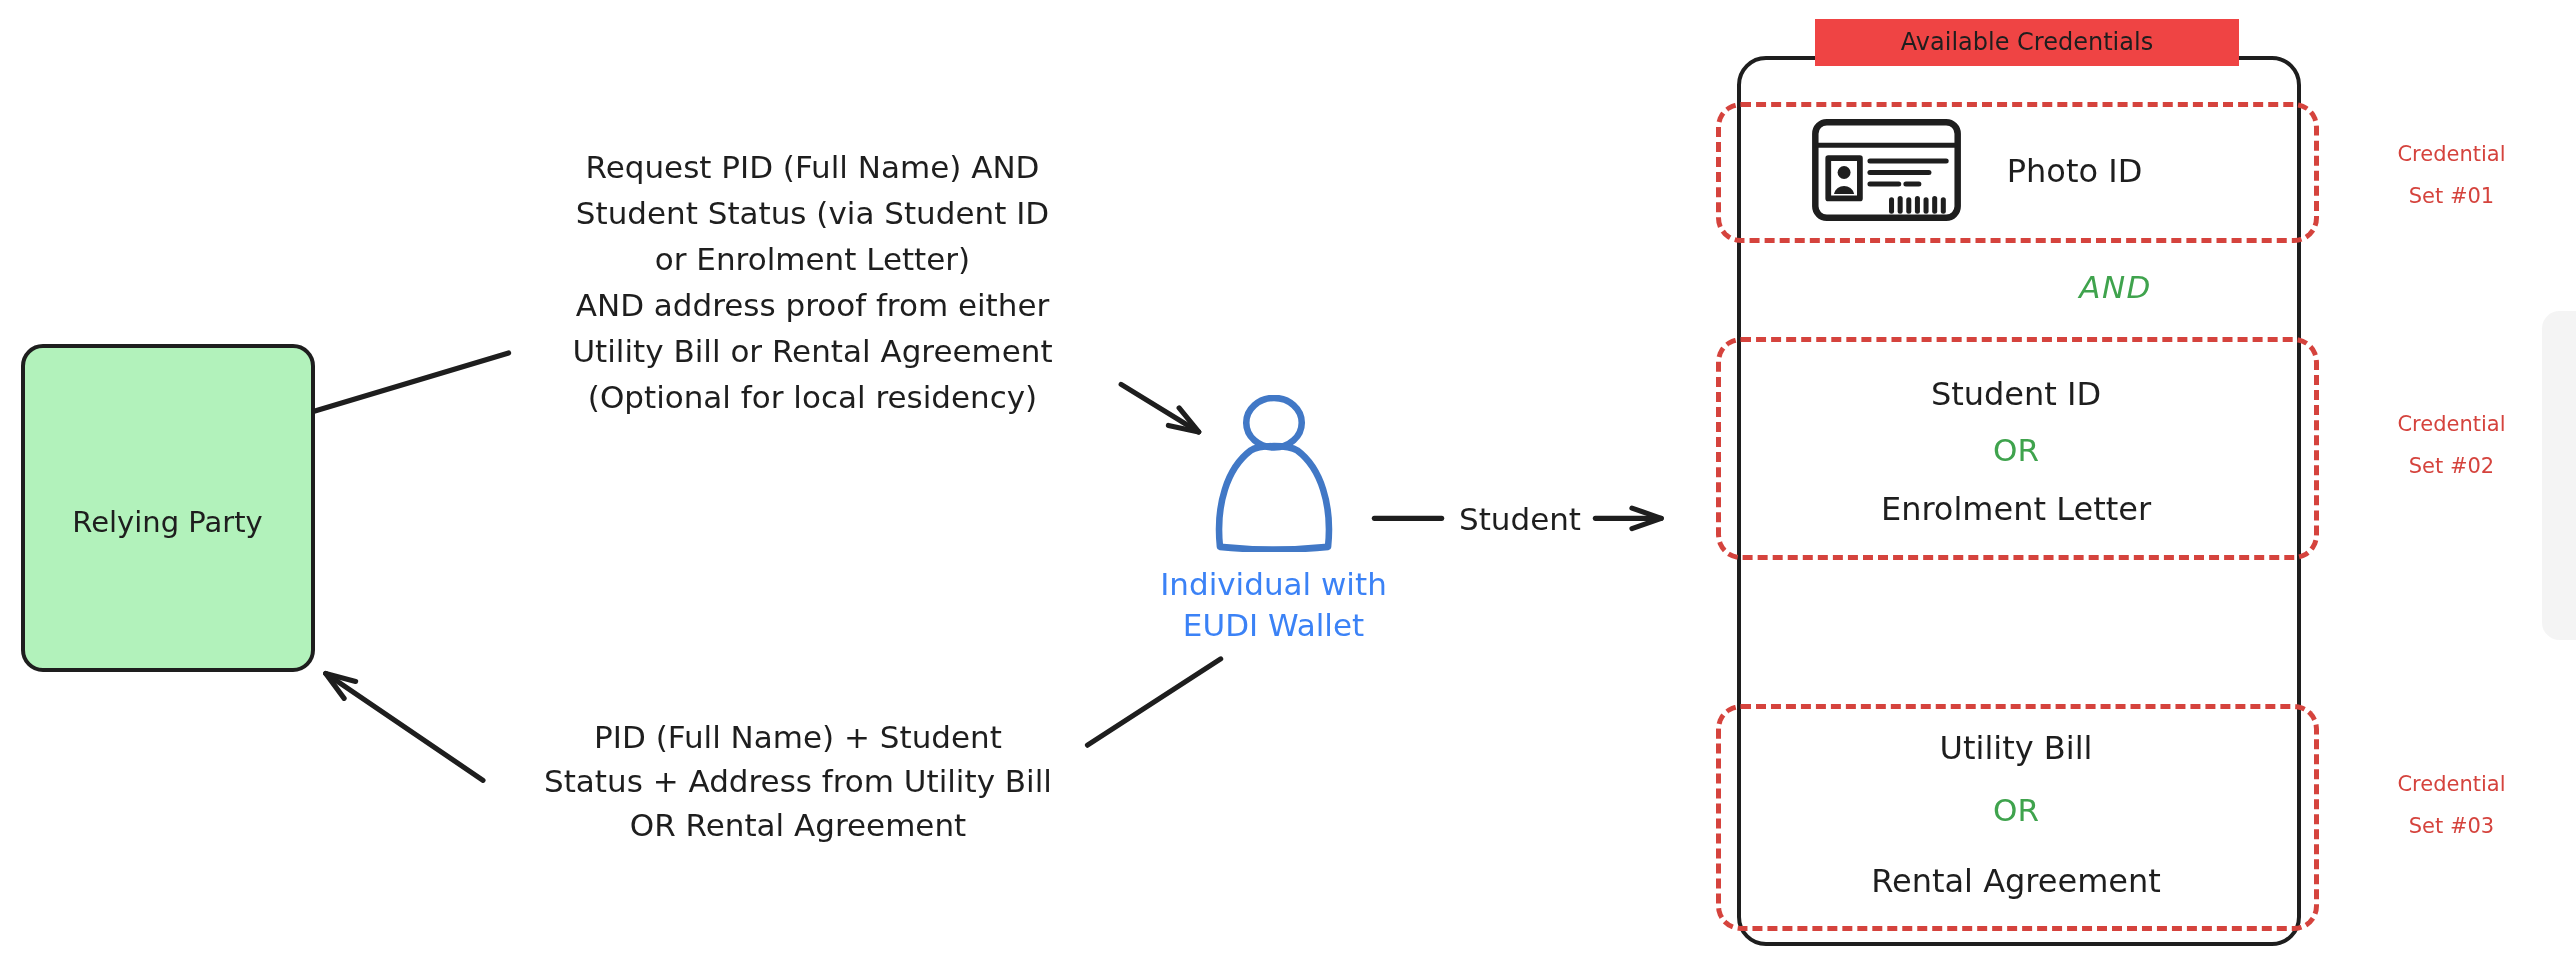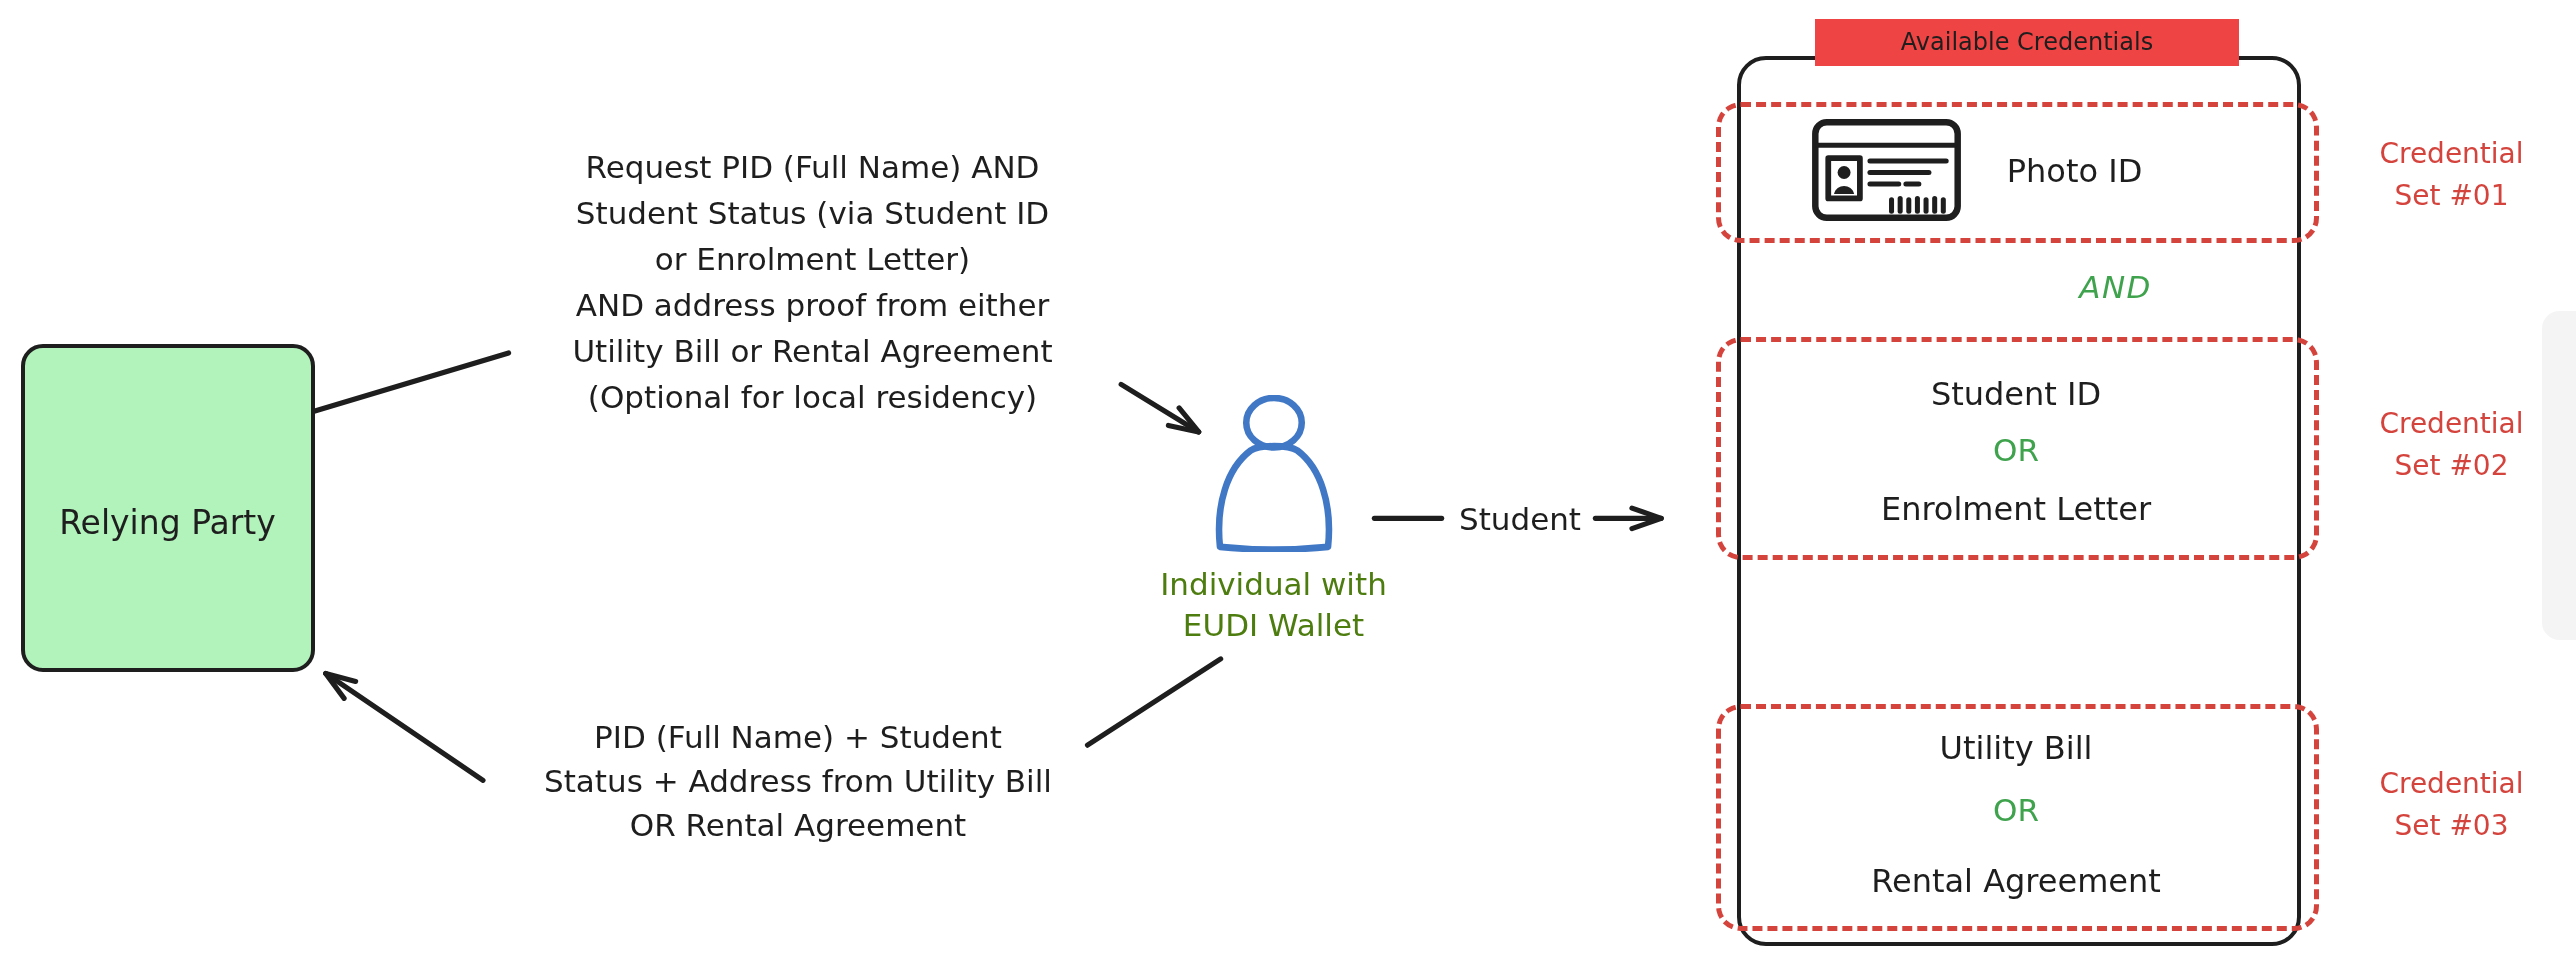--- a/index.html
+++ b/index.html
@@ -15,29 +15,29 @@
   .ml{white-space:pre-line;}
   .ctr{text-align:center;}
 
   
   .rp-box{
     left:20.5px;top:344px;width:294px;height:328px;
     background:#b2f2bb;border:4.4px solid #1e1e1e;border-radius:22px;
     display:flex;align-items:center;justify-content:center;
     box-sizing:border-box;
   }
-  .rp-box .lbl{font-size:33px;margin-top:28px;}
+  .rp-box .lbl{font-size:29px;margin-top:28px;}
 
   
   .msg{font-size:31px;line-height:46px;}
   .req{left:461px;top:144px;width:703px;}
   .resp{left:454px;top:715px;width:688px;line-height:44px;}
 
   
-  .indiv-lbl{left:1142px;top:564px;width:263px;color:#4d7c0f;font-size:31px;line-height:41px;}
+  .indiv-lbl{left:1142px;top:564px;width:263px;color:#3b82f6;font-size:31px;line-height:41px;}
 
   .select-lbl{left:1445px;top:501px;width:150px;font-size:31px;}
 
   
   .panel{
     left:1737px;top:56px;width:564px;height:890px;
     border:4.4px solid #1e1e1e;border-radius:29px;box-sizing:border-box;
   }
   .panel-title{
     left:1815px;top:19px;width:424px;height:47px;
@@ -51,21 +51,21 @@
   .set2{top:337px;height:223px;}
   .set3{top:704px;height:227px;}
 
   .item{font-size:32px;left:1789px;width:454px;}
   .green{color:#3fa34d;}
   .or-lbl{font-size:31px;left:1789px;width:454px;}
   .and-lbl{left:1903px;top:269px;width:249px;font-size:31px;font-style:italic;letter-spacing:1.5px;text-align:right;}
   .opt-lbl{left:1771px;top:662px;width:498px;font-size:32px;font-style:italic;letter-spacing:2.2px;}
 
   .cred-lbl{
-    color:#d5433d;font-size:28px;line-height:42px;width:227px;left:2338px;
+    color:#d5433d;font-size:21px;line-height:42px;width:227px;left:2338px;
   }
 
   .right-shadow{
     left:2542px;top:311px;width:34px;height:329px;
     background:#ededed;opacity:.6;border-radius:17.6px 0 0 17.6px;
   }
 
   svg line{stroke:#1e1e1e;stroke-width:7;stroke-linecap:round;}
   .person-stroke{stroke:#4178c6;stroke-width:9;fill:none;stroke-linecap:round;stroke-linejoin:round;}
   .card-stroke{stroke:#1e1e1e;fill:none;stroke-linecap:round;stroke-linejoin:round;}

